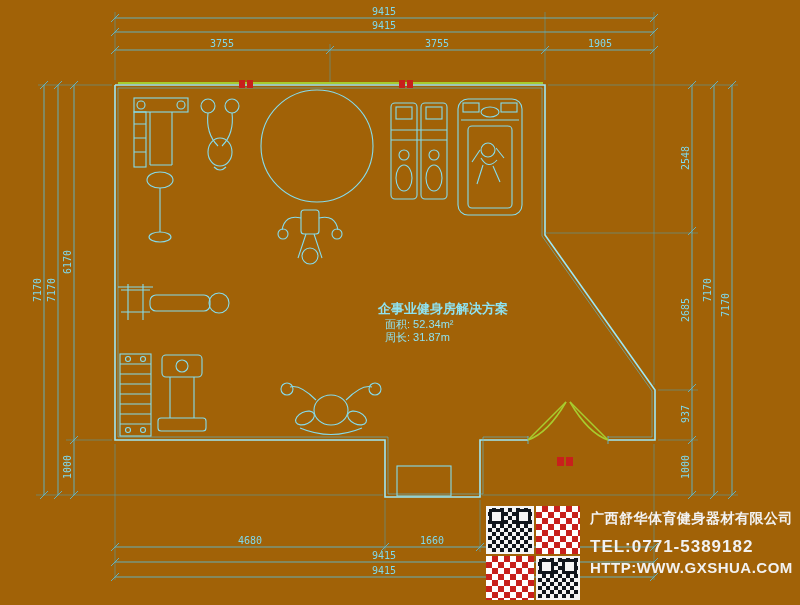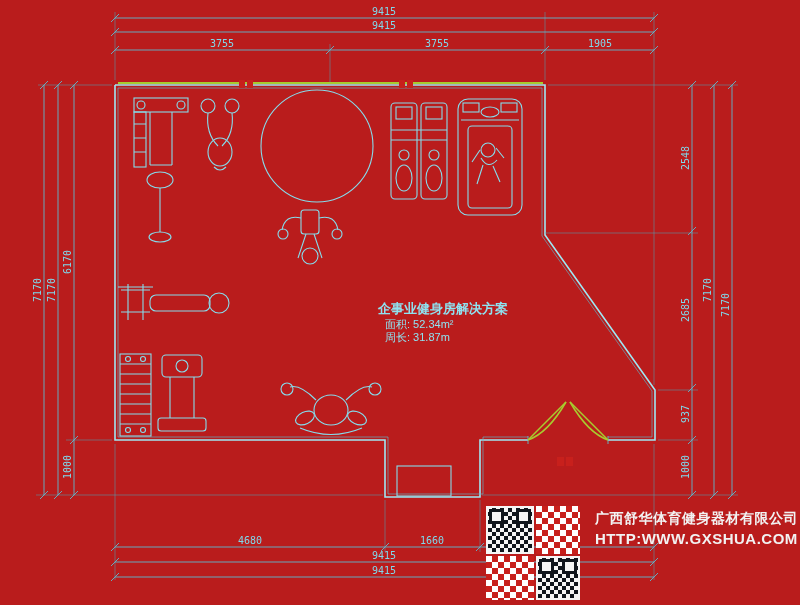--- a/index.html
+++ b/index.html
@@ -1,35 +1,35 @@
 <!DOCTYPE html>
 <html><head>
 <meta charset="utf-8">
 <style>
   html,body { margin:0; padding:0; background:#10151d; }
   .page {
     position:relative; width:800px; height:605px;
-    background:#b91c1c; overflow:hidden;
+    background:#a16207; overflow:hidden;
     font-family:"Liberation Sans", sans-serif;
   }
   svg { position:absolute; left:0; top:0; }
   svg text { user-select:none; }
   .wall   { stroke:#9fe8f4; stroke-width:1.6; fill:none; }
   .wall2  { stroke:#5fb9cf; stroke-width:0.8; fill:none; opacity:.8; }
   .eq     { stroke:#86dcec; stroke-width:1.1; fill:none; }
   .dim    { stroke:#5fb9cf; stroke-width:0.9; fill:none; }
   .ext    { stroke:#4da4ba; stroke-width:0.7; fill:none; opacity:.75; }
   .green  { stroke:#a8cc2e; stroke-width:2.2; fill:none; }
   .greend { stroke:#a8cc2e; stroke-width:1.5; fill:none; }
   .redfill{ fill:#c8201c; }
   .dimtxt { fill:#7fd9ec; font-family:"DejaVu Sans Mono", monospace; font-size:10px; }
   .ann1   { fill:#8fe2f0; font-size:13px; font-weight:bold; font-family:"Liberation Sans", sans-serif; }
   .ann2   { fill:#8fe2f0; font-size:11px; font-family:"Liberation Sans", sans-serif; }
 
-  .footer { position:absolute; left:486px; top:506px; width:312px; display:flex; gap:10px; align-items:flex-start;justify-content:space-between; }
+  .footer { position:absolute; left:486px; top:506px; width:312px; display:flex; gap:10px; align-items:flex-start; }
   .qr-grid { display:grid; grid-template-columns:48px 44px; grid-template-rows:48px 44px; gap:2px; flex:0 0 auto; }
   .qr {
     position:relative;
     background: repeating-conic-gradient(#10151c 0% 25%, #f5f5f5 0% 50%);
     background-size:8px 8px; border:2px solid #f5f5f5;
   }
   .qr::before, .qr::after { content:""; position:absolute; width:9px; height:9px; border:3px solid #10151c; background:#f5f5f5; }
   .qr::before { left:1px; top:1px; }
   .qr::after  { right:1px; top:1px; }
   .checker {
@@ -222,17 +222,18 @@
 
   <div class="footer">
     <div class="qr-grid">
       <div class="qr"></div>
       <div class="checker"></div>
       <div class="checker"></div>
       <div class="qr"></div>
     </div>
     <div class="brand-text">
       <div class="brand-company">广西舒华体育健身器材有限公司</div>
+      <div class="brand-tel">TEL:0771-5389182</div>
       <div class="brand-url">HTTP:WWW.GXSHUA.COM</div>
     </div>
   </div>
 
 </div>
 
 </body></html>

